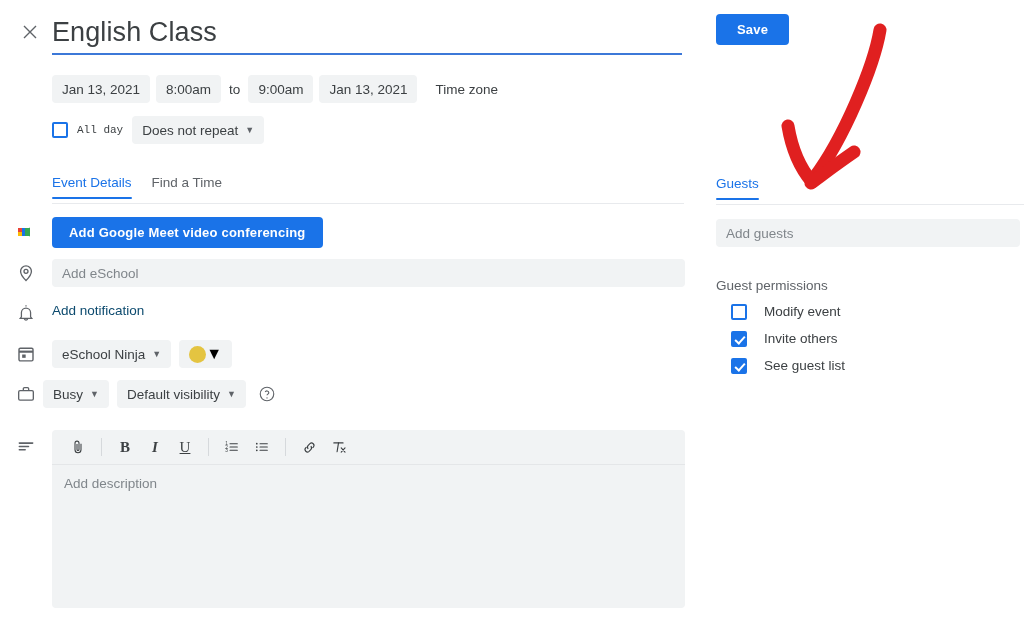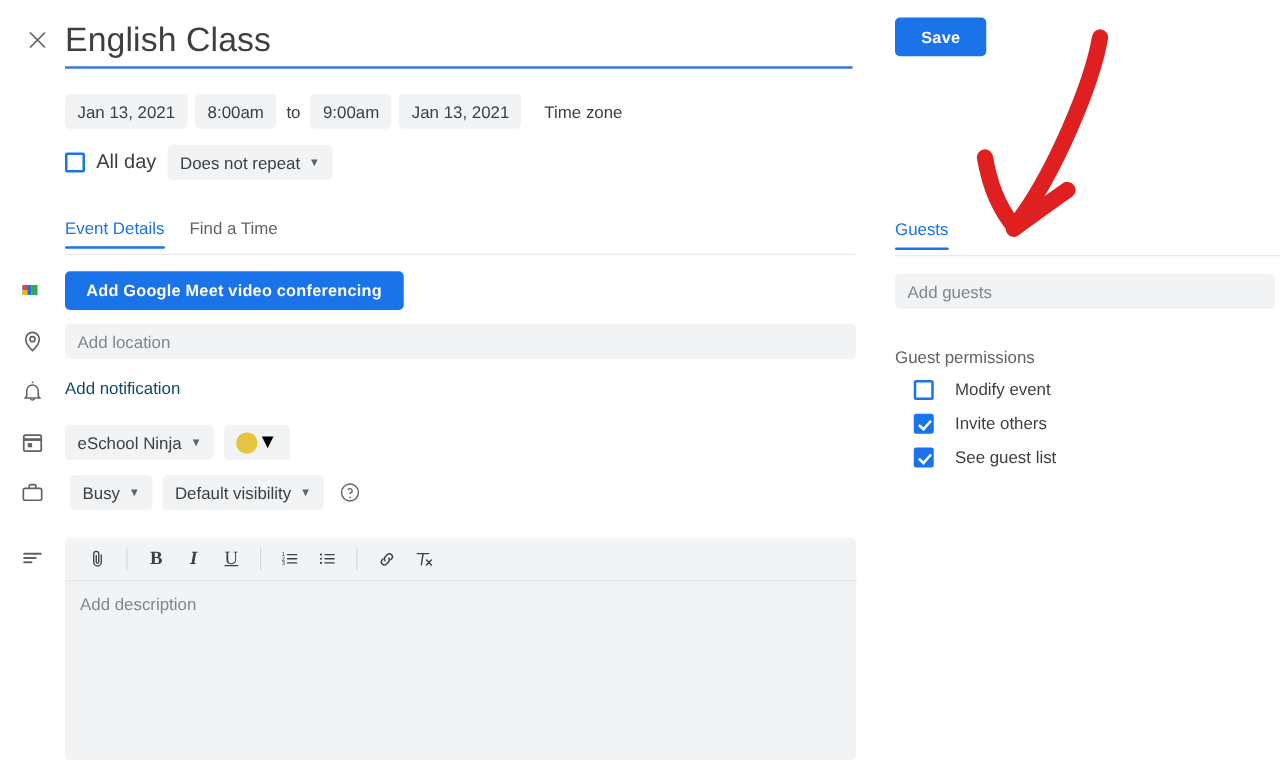--- a/index.html
+++ b/index.html
@@ -115,23 +115,24 @@
   .cbox.checked::after {
     content: "";
     position: absolute;
     left: 3.5px; top: 0.5px;
     width: 4px; height: 8px;
     border: solid #ffffff;
     border-width: 0 2px 2px 0;
     transform: rotate(42deg);
   }
   #allday-label {
-    font-size: 16px;
-    color: #3c4043;
-    cursor: pointer;
+    font-size: 11px;
+    color: #3c4043;
+    cursor: pointer;
+    font-family: Liberation Mono, monospace;
   }
 
   
   #tabs {
     position: absolute;
     left: 52px; top: 175px;
     width: 632px;
     height: 30px;
     display: flex;
     align-items: flex-start;
@@ -234,21 +235,21 @@
   #color-swatch {
     width: 17px; height: 17px;
     border-radius: 50%;
     background: #e4c441;
     flex: none;
   }
 
   
   #busy-row {
     position: absolute;
-    left: 56px; top: 380px;
+    left: 43px; top: 380px;
     display: flex;
     align-items: center;
     gap: 8px;
   }
   #help-icon {
     width: 18px; height: 18px;
     color: #5f6368;
     cursor: pointer;
     margin-left: 4px;
   }
@@ -470,21 +471,21 @@
     <div class="gutter-icon" style="top:436px">
       <svg width="20" height="20" viewBox="0 0 24 24" stroke="currentColor" stroke-width="1.9" stroke-linecap="round">
         <path d="M4 8.5h16"></path>
         <path d="M4 12.5h11"></path>
         <path d="M4 16.5h7"></path>
       </svg>
     </div>
 
     <button id="meet-button">Add Google Meet video conferencing</button>
 
-    <div id="location-field">Add location</div>
+    <div id="location-field">Add eSchool</div>
 
     <div id="notification-link">Add notification</div>
 
     <div id="calendar-row">
       <span class="chip">
         <span>eSchool Ninja</span>
         <span class="caret">▼</span>
       </span>
       <span id="color-chip">
         <span id="color-swatch" style="background: rgb(228, 196, 65);"></span>

